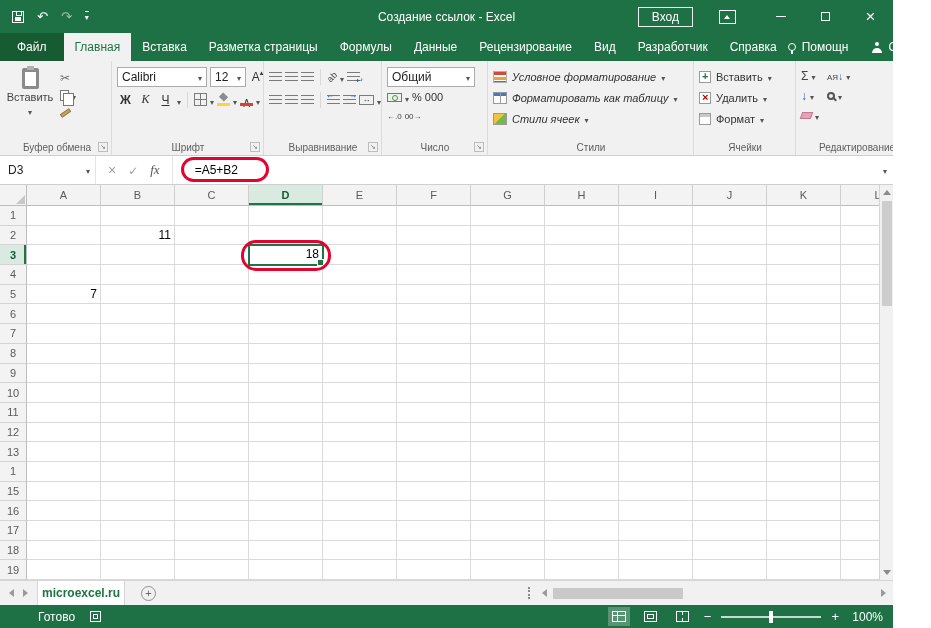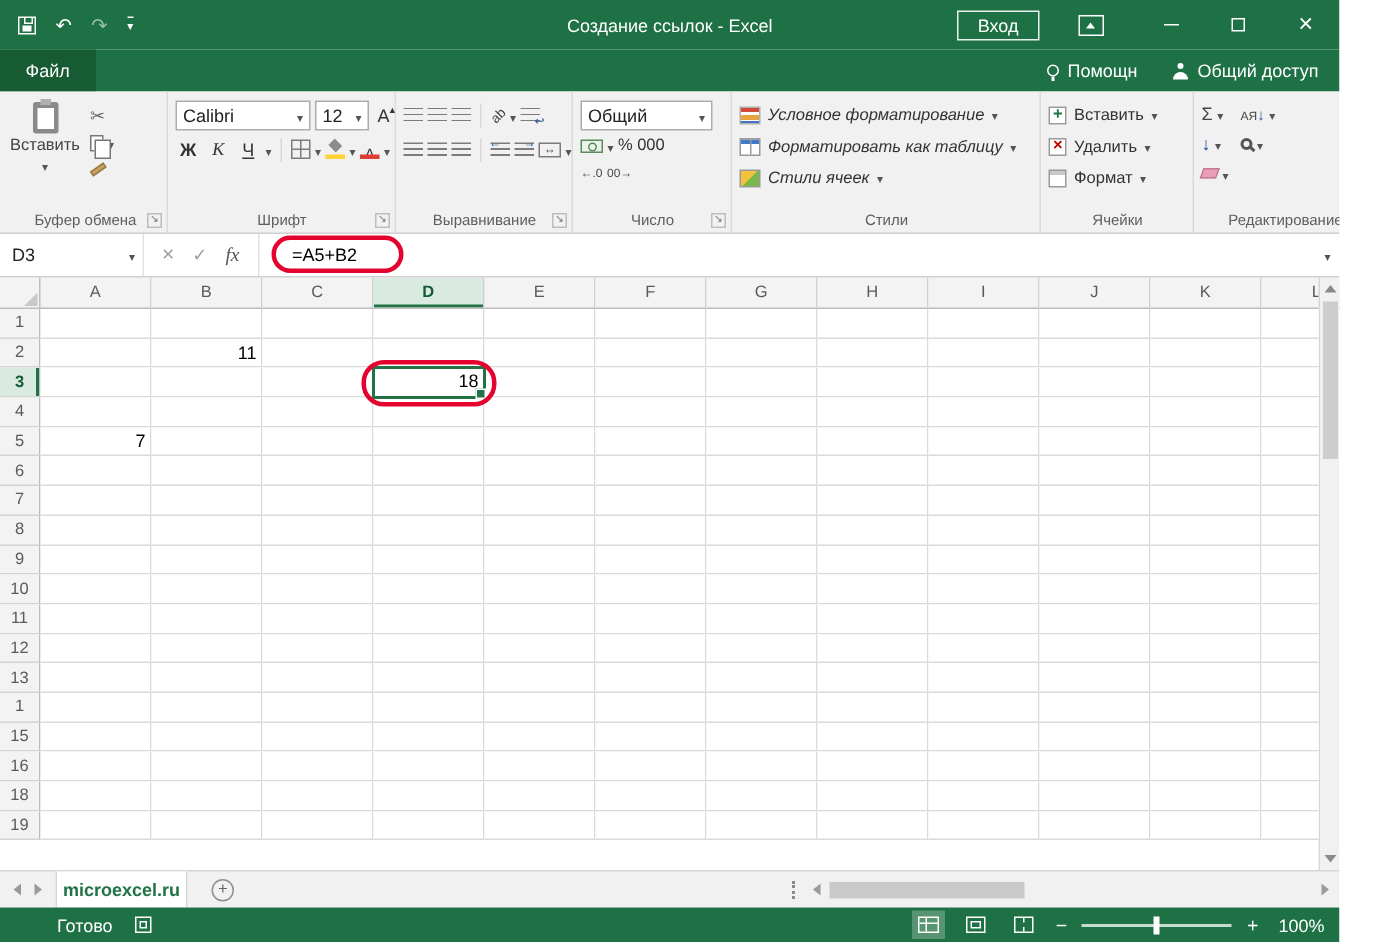--- a/index.html
+++ b/index.html
@@ -217,20 +217,31 @@
           <span class="ic-max"></span>
         </span>
       <span class="winctl">
           <span class="ic-close"></span>
         </span>
     </div>
   </div>
 
   <div class="tabsrow">
     <div class="ftab">Файл</div>
+    <div class="rtablist">
+        <div class="rtab active">Главная</div>
+        <div class="rtab">Вставка</div>
+        <div class="rtab">Разметка страницы</div>
+        <div class="rtab">Формулы</div>
+        <div class="rtab">Данные</div>
+        <div class="rtab">Рецензирование</div>
+        <div class="rtab">Вид</div>
+        <div class="rtab">Разработчик</div>
+        <div class="rtab">Справка</div>
+      </div>
     <div class="tabs-right">
       <span class="tr-item">
         <span class="ic-bulb"></span>
         <span>Помощн</span>
       </span>
       <span class="tr-item">
         <span class="ic-person"></span>
         <span>Общий доступ</span>
       </span>
     </div>
@@ -703,20 +714,35 @@
             <div class="cell"></div>
             <div class="cell"></div>
             <div class="cell"></div>
             <div class="cell"></div>
             <div class="cell"></div>
             <div class="cell"></div>
             <div class="cell"></div>
             <div class="cell"></div>
           </div>
           <div class="grid-row">
+            <div class="row-h">17</div>
+            <div class="cell"></div>
+            <div class="cell"></div>
+            <div class="cell"></div>
+            <div class="cell"></div>
+            <div class="cell"></div>
+            <div class="cell"></div>
+            <div class="cell"></div>
+            <div class="cell"></div>
+            <div class="cell"></div>
+            <div class="cell"></div>
+            <div class="cell"></div>
+            <div class="cell"></div>
+          </div>
+          <div class="grid-row">
             <div class="row-h">18</div>
             <div class="cell"></div>
             <div class="cell"></div>
             <div class="cell"></div>
             <div class="cell"></div>
             <div class="cell"></div>
             <div class="cell"></div>
             <div class="cell"></div>
             <div class="cell"></div>
             <div class="cell"></div>

